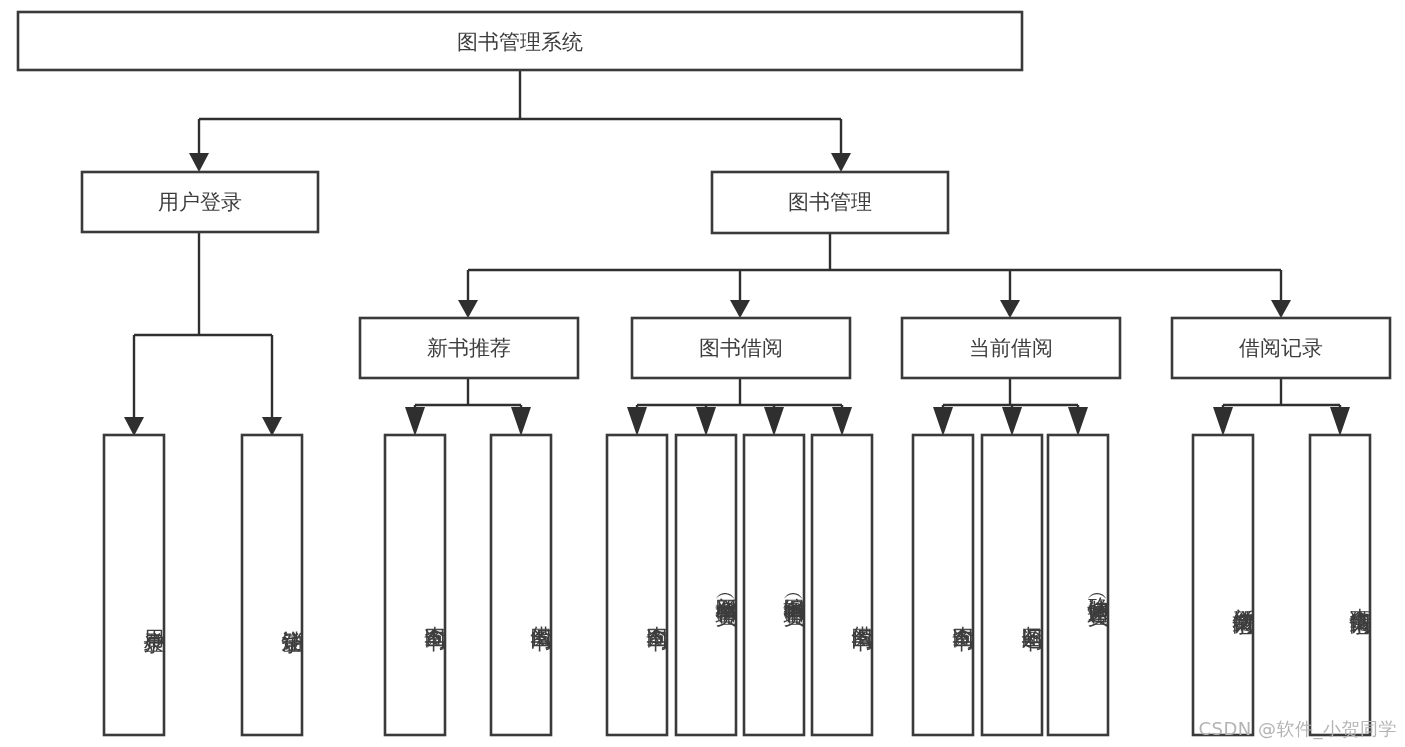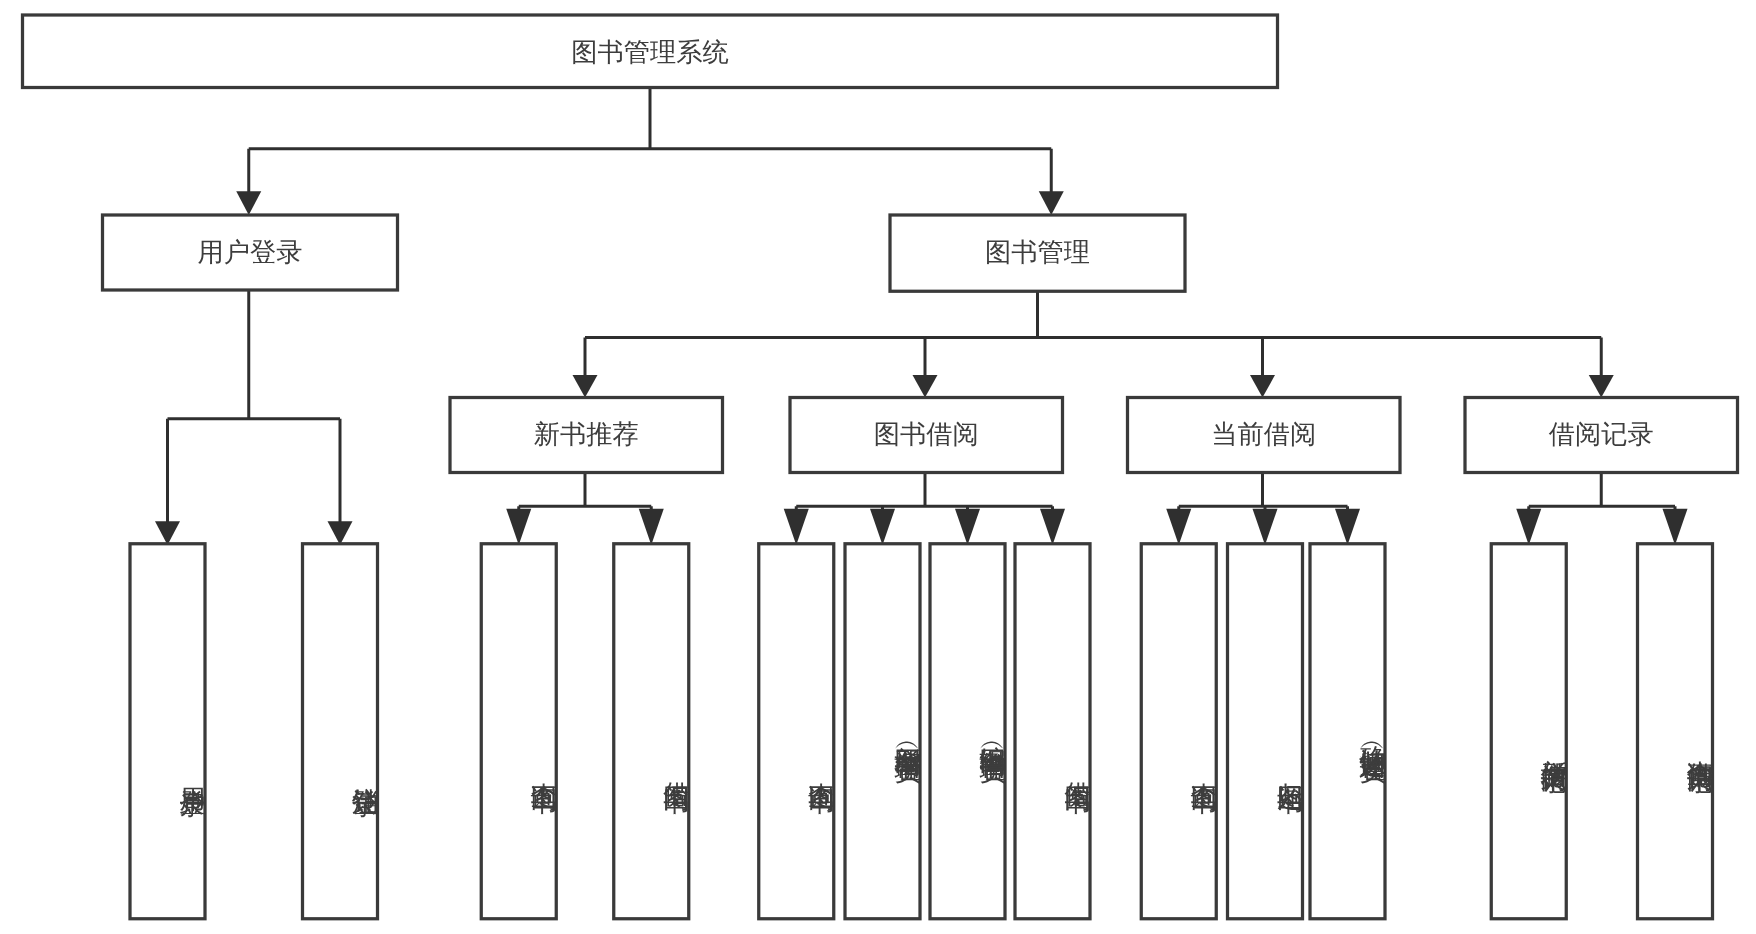--- a/index.html
+++ b/index.html
@@ -203,14 +203,15 @@
   <div class="leaf-label" style="left: 745px; top: 442px; height: 290px; width: 60px; display: flex; align-items: flex-start; justify-content: center;">编辑图书（管理员）</div>
   <div class="leaf-label" style="left: 813px; top: 507px; height: 210px; width: 60px; display: flex; align-items: flex-start; justify-content: center;">借阅图书</div>
 
   <div class="leaf-label" style="left: 914px; top: 507px; height: 210px; width: 60px; display: flex; align-items: flex-start; justify-content: center;">查询图书</div>
   <div class="leaf-label" style="left: 983px; top: 507px; height: 210px; width: 60px; display: flex; align-items: flex-start; justify-content: center;">归还图书</div>
   <div class="leaf-label" style="left: 1049px; top: 442px; height: 290px; width: 60px; display: flex; align-items: flex-start; justify-content: center;">确认归还（管理员）</div>
 
   <div class="leaf-label" style="left: 1194px; top: 470px; height: 250px; width: 60px; display: flex; align-items: flex-start; justify-content: center;">新增借阅记录</div>
   <div class="leaf-label" style="left: 1311px; top: 470px; height: 250px; width: 60px; display: flex; align-items: flex-start; justify-content: center;">查询借阅记录</div>
 
+  <div class="watermark">CSDN @软件_小贺同学</div>
 
 </div>
 
 </body></html>

